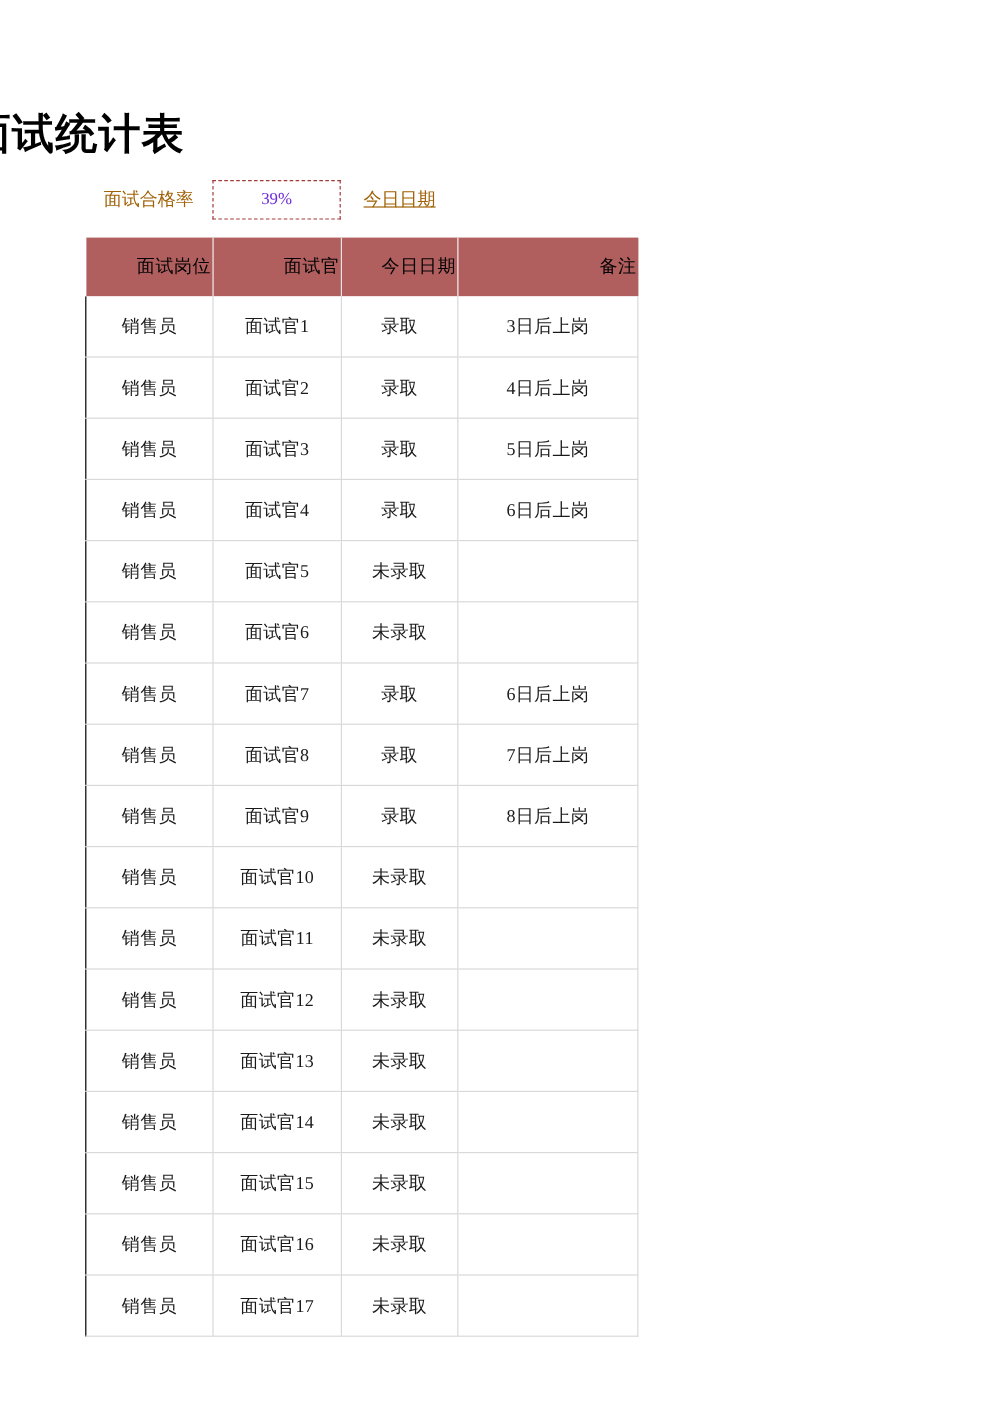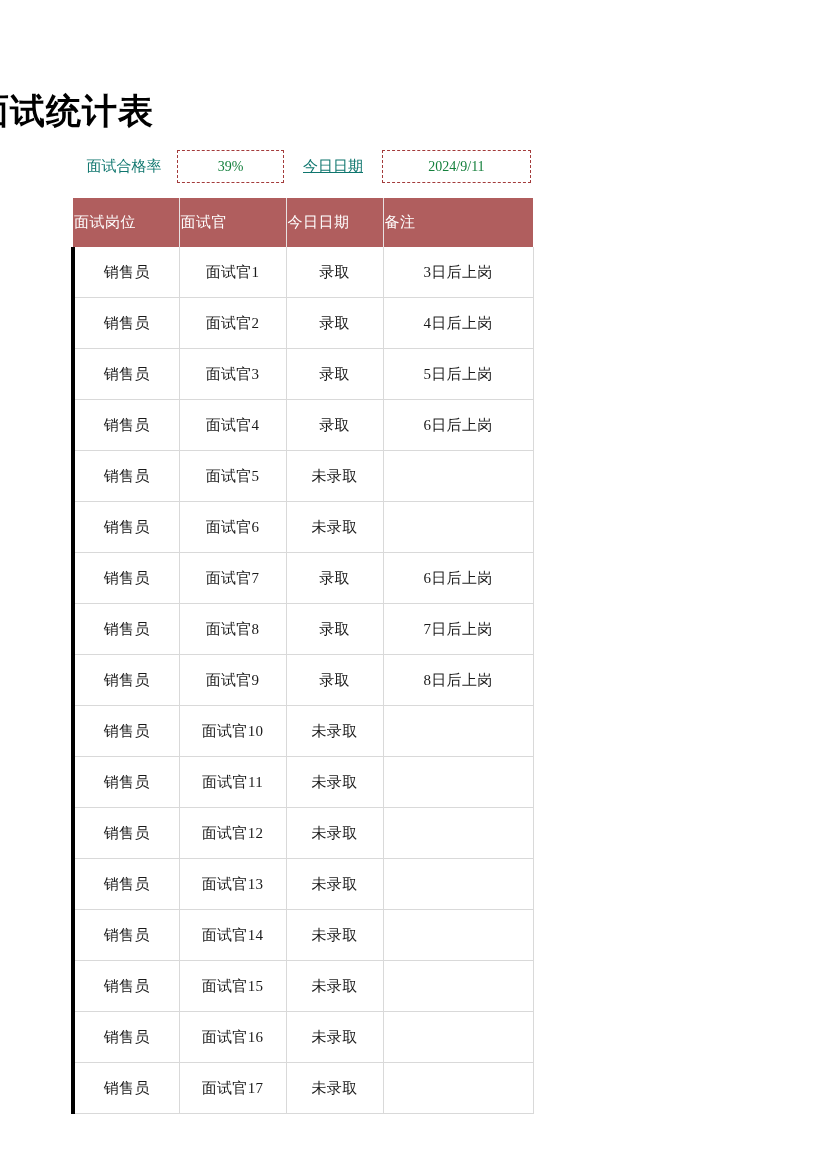--- a/index.html
+++ b/index.html
@@ -56,32 +56,32 @@
     height: 33px;
     display: flex;
     align-items: stretch;
   }
   .info-label {
     width: 106px;
     display: flex;
     align-items: center;
     justify-content: center;
     font-size: 15px;
-    color: #0f766e;
+    color: #a16207;
     white-space: nowrap;
   }
   .info-value {
     width: 107px;
     display: flex;
     align-items: center;
     justify-content: center;
     border: 1px dashed #a33b3b;
     box-sizing: border-box;
     font-size: 14px;
-    color: #15803d;
+    color: #6d28d9;
     background: #ffffff;
   }
   .info-value.wide {
     width: 149px;
   }
   .info-label.date-label {
     width: 98px;
     text-decoration: underline;
   }
 
@@ -98,64 +98,63 @@
     table-layout: fixed;
   }
   table.grid col.c1 { width: 106px; }
   table.grid col.c2 { width: 107px; }
   table.grid col.c3 { width: 97px; }
   table.grid col.c4 { width: 150px; }
 
   table.grid th {
     height: 47px;
     background: #b05e5e;
-    color: #ffffff;
+    color: #000000;
     font-size: 15px;
     font-weight: 400;
-    text-align: left;
+    text-align: right;
     vertical-align: middle;
     border-right: 1px solid #e8e2e2;
     border-bottom: none;
     letter-spacing: 0.5px;
   }
   table.grid th:last-child { border-right: none; }
 
   table.grid td {
     height: 48px;
     background: #ffffff;
     color: #1a1a1a;
     font-size: 15px;
     text-align: center;
     vertical-align: middle;
     border: 1px solid #d9d9d9;
     border-top: none;
     border-left: none;
     letter-spacing: 0.3px;
   }
   table.grid td.first {
-    border-left: 4px solid #000000;
+    border-left: 1px solid #000000;
   }
   table.grid tbody tr:first-child td {
     border-top: none;
   }
 </style>
 </head>
 <body>
 
 <div class="sheet">
 
   <div class="title-wrap">
     <div class="title">面试统计表</div>
   </div>
 
   <div class="info-row">
     <div class="info-label">面试合格率</div>
     <div class="info-value">39%</div>
     <div class="info-label date-label">今日日期</div>
-    <div class="info-value wide">2024/9/11</div>
   </div>
 
   <div class="table-wrap">
     <table class="grid">
       <colgroup>
         <col class="c1">
           <col class="c2">
           <col class="c3">
           <col class="c4">
       </colgroup>

